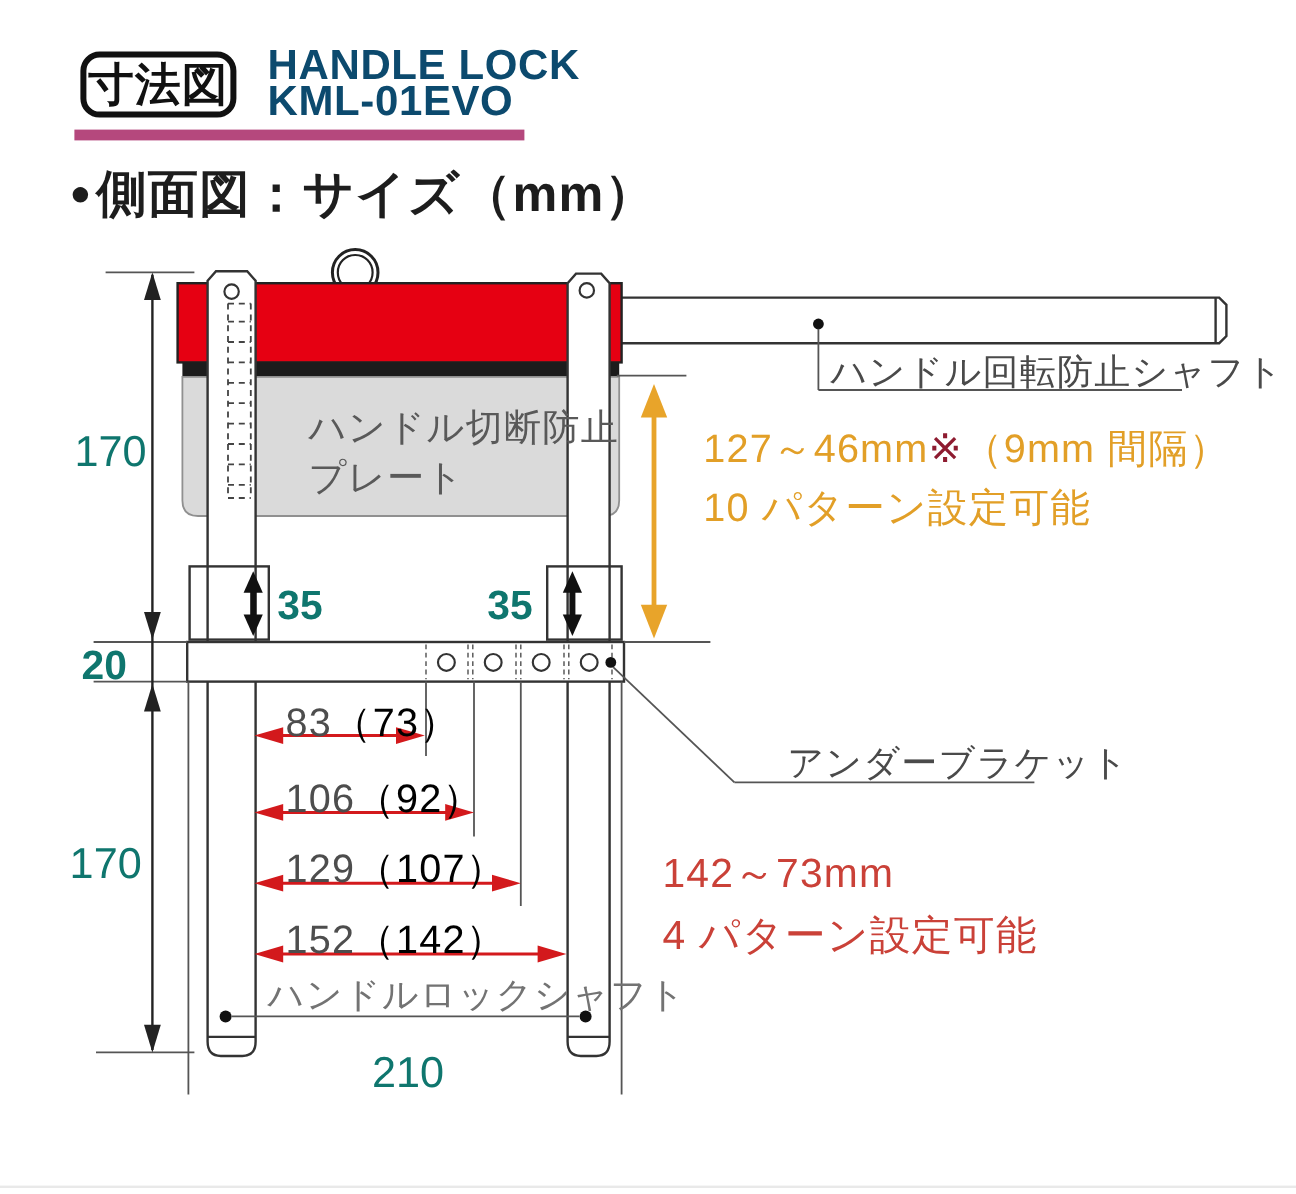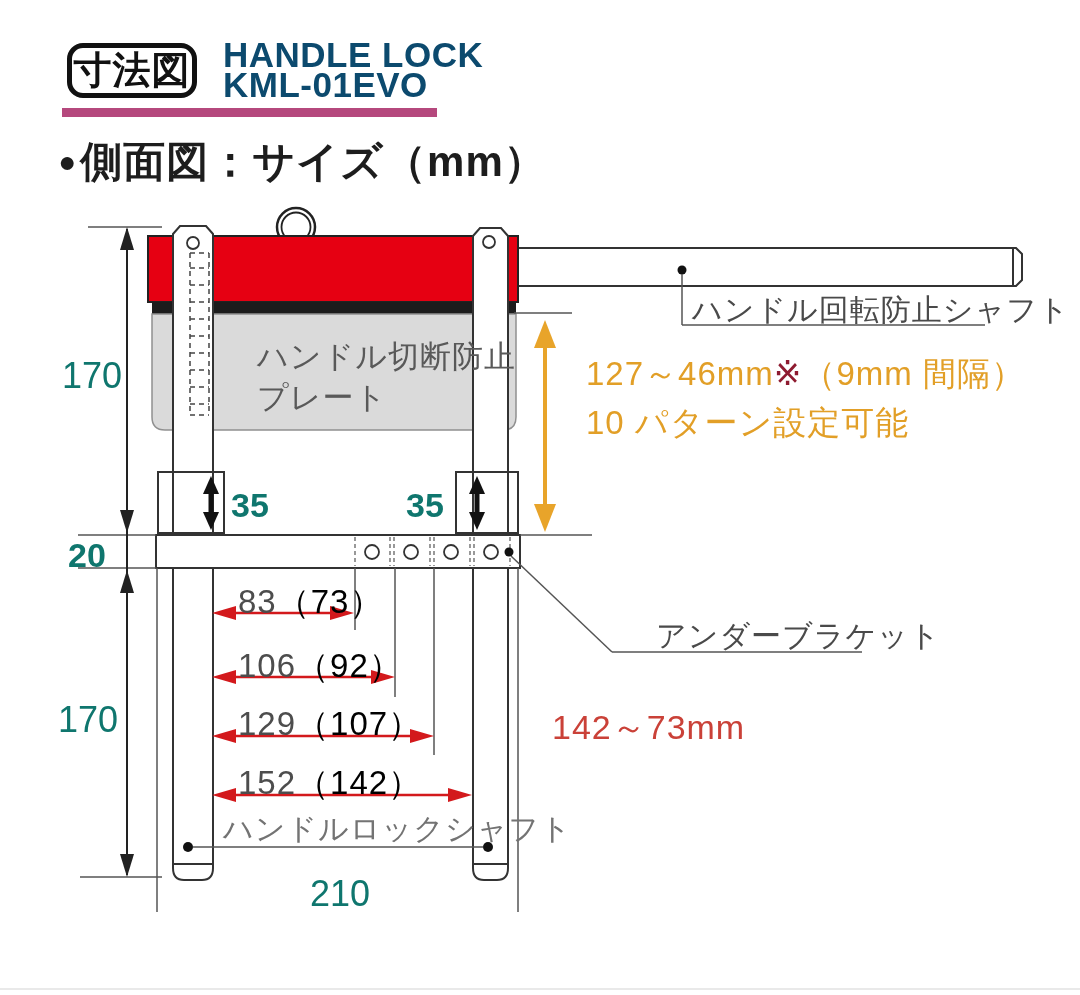--- a/index.html
+++ b/index.html
@@ -222,18 +222,19 @@
     <span>129</span><span class="paren">（107）</span>
   </div>
   <div class="t span-dim" style="left:238px;top:761px;">
     <span>152</span><span class="paren">（142）</span>
   </div>
 
   <div class="t jp-label" style="left:646px;top:616px;margin-left:10px;">アンダーブラケット</div>
 
   <div class="t red-note" style="left:552px;top:705px;">
     <div>142～73mm</div>
+    <div style="margin-top:6px;">4 パターン設定可能</div>
   </div>
 
   <div class="t jp-label" style="left:223px;top:809px;color:#737373;">ハンドルロックシャフト</div>
 
   <div class="bottom-hairline"></div>
 </div>
 
 </body></html>

